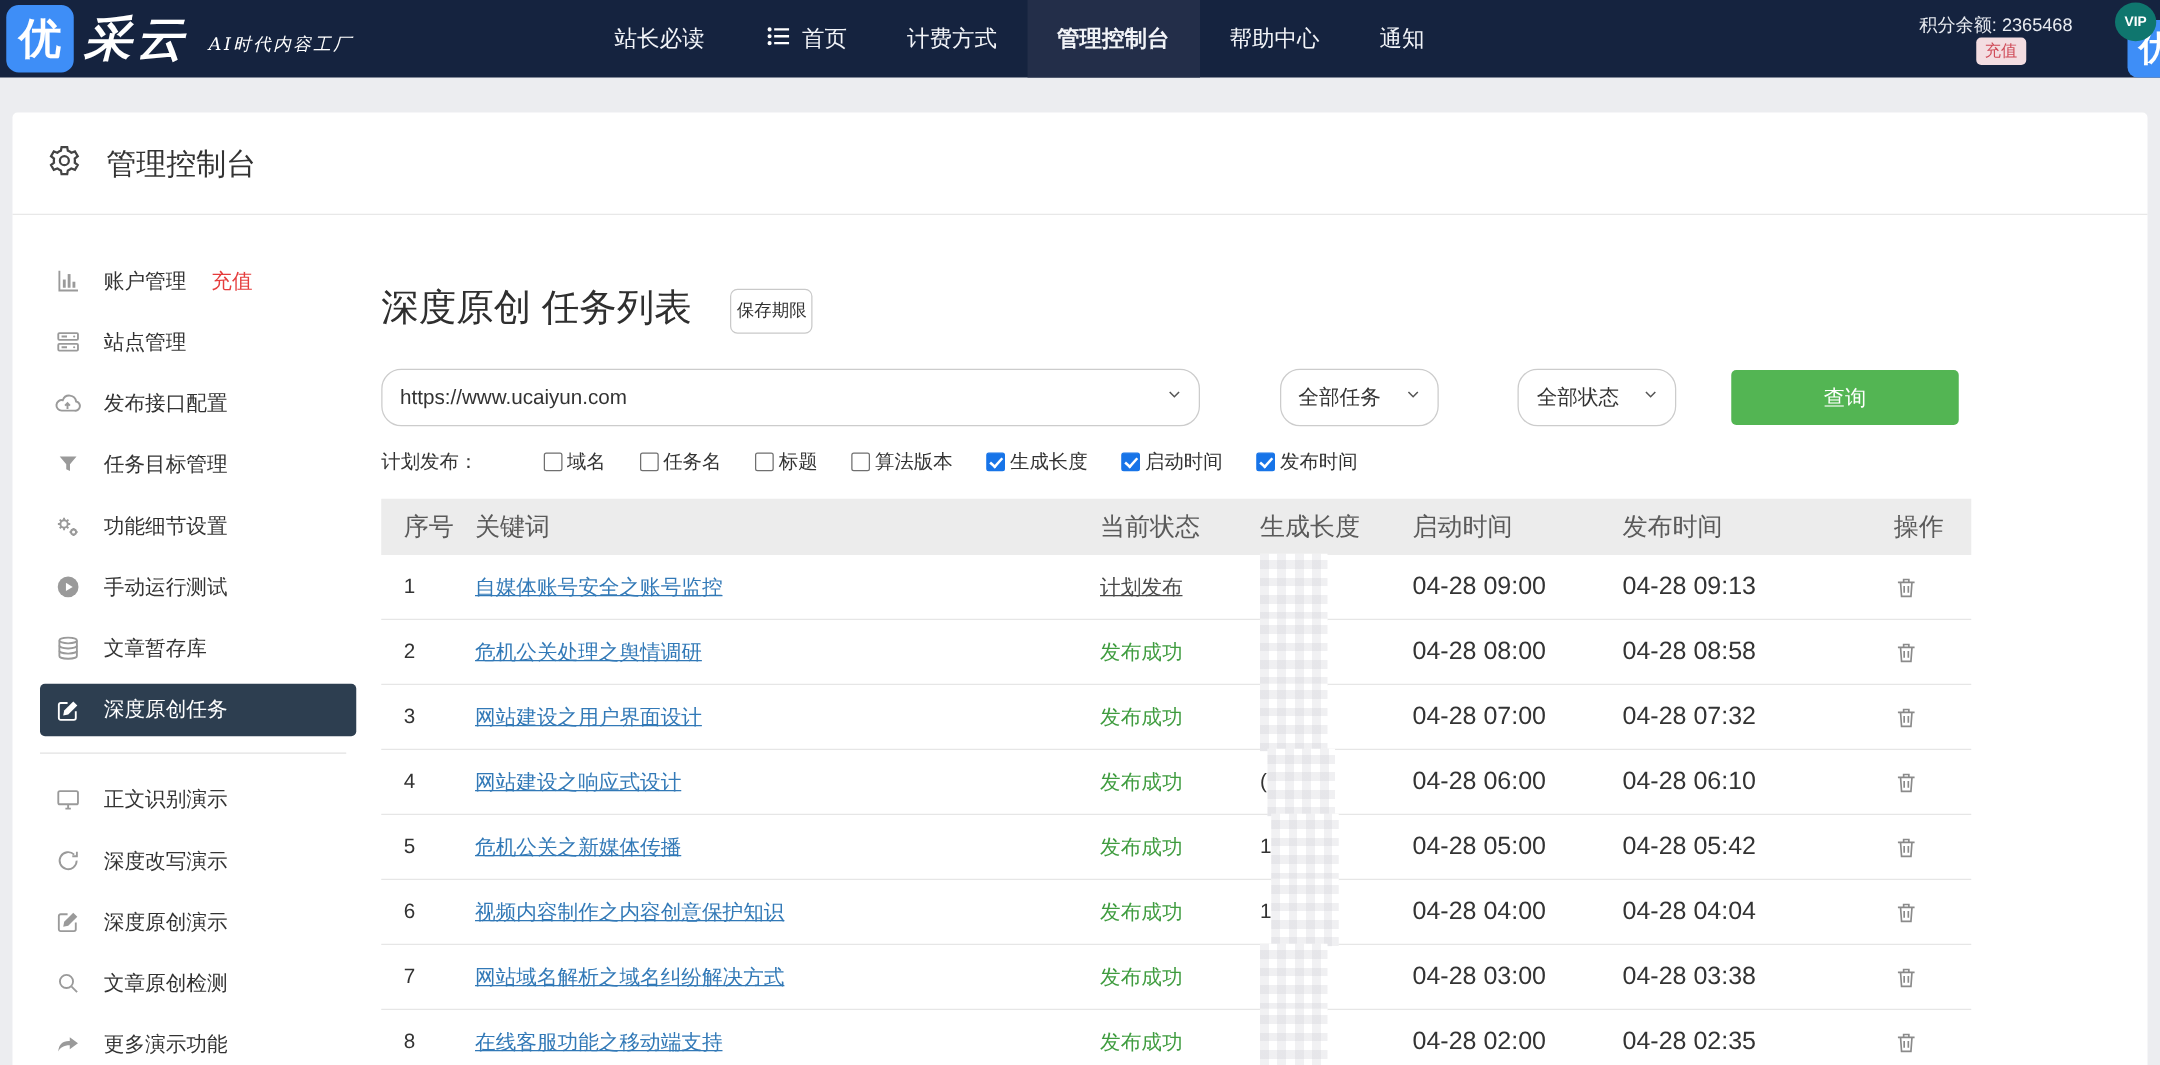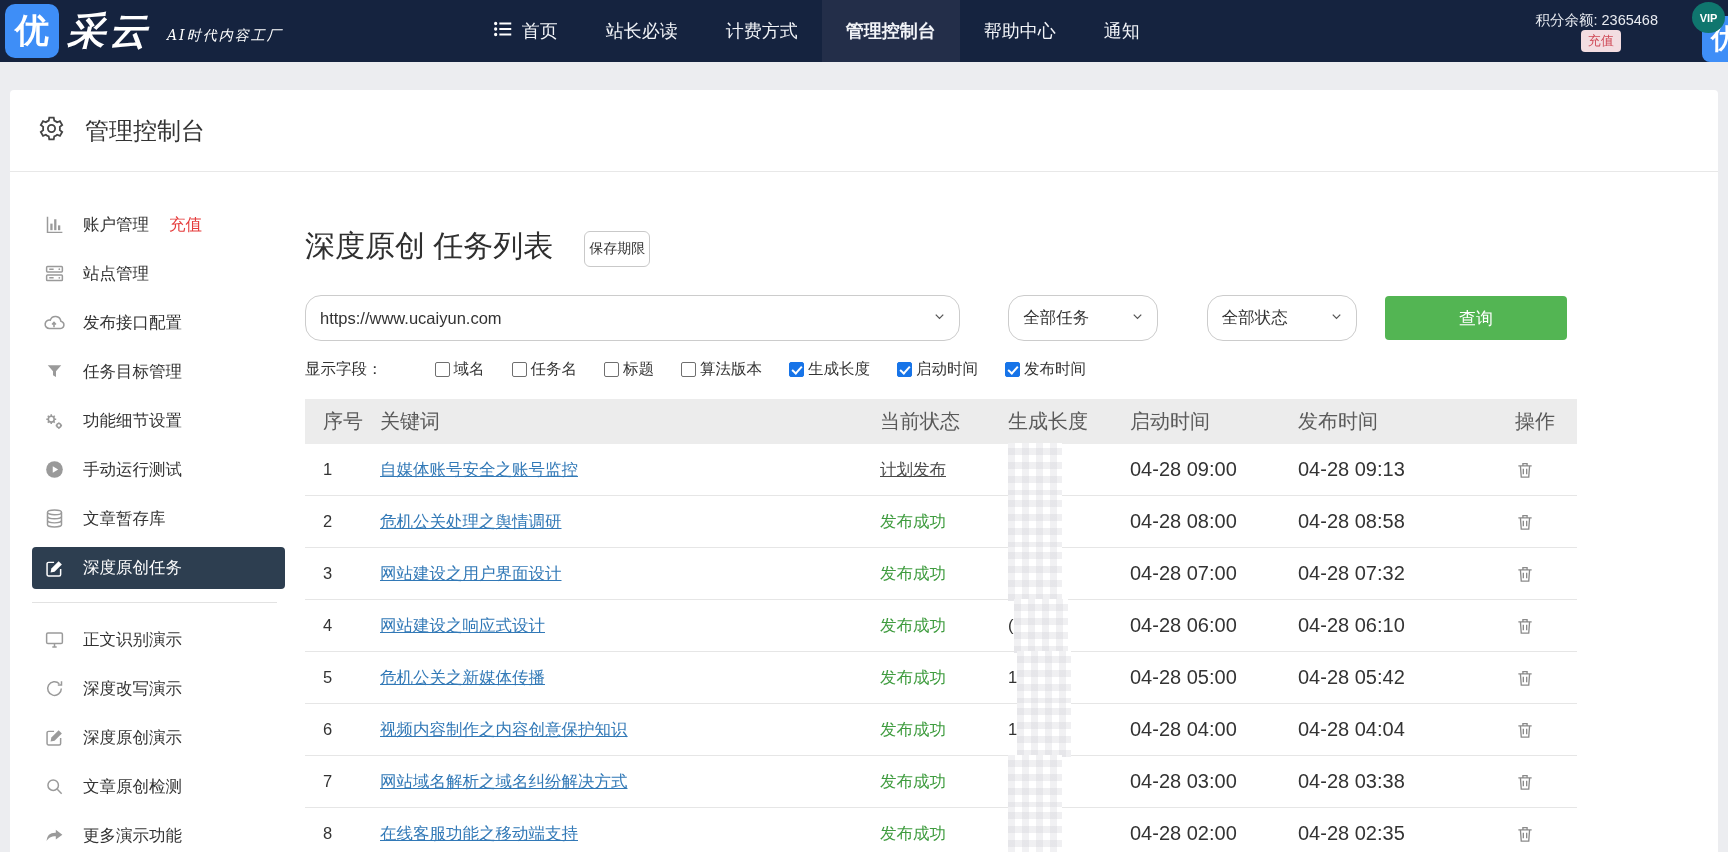--- a/index.html
+++ b/index.html
@@ -45,21 +45,21 @@
   
   .main { width:1272px; padding-left:10px; }
   .title-row { margin-top:54px; display:flex; align-items:flex-end; gap:31px; }
   .page-h1 { font-size:30px; color:#2f2f2f; font-weight:500; }
   .btn-outline { background:#fff; border:1px solid #c9c9c9; border-radius:6px; padding:8px 4px; font-size:14px; color:#333; cursor:pointer; }
 
   .filter-row { margin-top:28px; display:flex; align-items:center; justify-content:space-between; }
   .sel { height:46px; border:1px solid #ccc; border-radius:16px; display:flex; align-items:center; padding:0 12px 0 14px; font-size:16.5px; color:#333; background:#fff; cursor:pointer; }
   .sel .sel-txt { flex:1; }
   .sel-site { width:655px; }
-  .sel-sm { width:150px;margin-left:20px; }
+  .sel-sm { width:127px;margin-left:20px; }
   .btn-primary { width:182px; height:44px; background:#53b553; color:#fff; font-size:17px; border:none; border-radius:4px; cursor:pointer; }
 
   .fields-row { margin-top:18px; display:flex; align-items:center; font-size:15.5px; color:#333; }
   .fields-label { margin-right:52px; }
   .chk-item { display:flex; align-items:center; gap:4px; margin-right:27px; cursor:pointer; }
   .chk-box { width:15px; height:15px; border:1.6px solid #6f6f6f; border-radius:2px; background:#fff; position:relative; flex-shrink:0; }
   .chk-item.checked .chk-box { background:#1774e8; border-color:#1774e8; }
   .chk-item.checked .chk-box::after { content:""; position:absolute; left:4px; top:1px; width:4px; height:8px;
       border:solid #fff; border-width:0 2px 2px 0; transform:rotate(42deg); }
 
@@ -93,34 +93,34 @@
 <body>
 
 <div class="navbar">
   <div class="brand">
     <div class="logo-sq">优</div>
     <div class="brand-name">采云</div>
     <div class="brand-tag">AI时代内容工厂</div>
   </div>
   <div class="nav-menu">
     <div class="nav-item">
+      <span>站长必读</span>
+    </div>
+    <div class="nav-item">
       <span class="menu-icn">
         <svg width="22" height="22" viewBox="0 0 24 24">
             <circle cx="4" cy="6" r="0.8" fill="#fff"></circle>
             <circle cx="4" cy="12" r="0.8" fill="#fff"></circle>
             <circle cx="4" cy="18" r="0.8" fill="#fff"></circle>
             <path d="M8 6h13M8 12h13M8 18h13"></path>
           </svg>
       </span>
       <span>首页</span>
     </div>
     <div class="nav-item">
-      <span>站长必读</span>
-    </div>
-    <div class="nav-item">
       <span>计费方式</span>
     </div>
     <div class="nav-item active">
       <span>管理控制台</span>
     </div>
     <div class="nav-item">
       <span>帮助中心</span>
     </div>
     <div class="nav-item">
       <span>通知</span>
@@ -315,21 +315,21 @@
         <div class="sel sel-sm">
           <span class="sel-txt">全部状态</span>
           <span class="chev"><svg width="15" height="15" viewBox="0 0 24 24">
                 <path d="m6 9 6 6 6-6"></path>
               </svg></span>
         </div>
         <button class="btn-primary">查询</button>
       </div>
 
       <div class="fields-row">
-        <span class="fields-label">显示字段：</span>
+        <span class="fields-label">计划发布：</span>
         <span class="chk-item">
             <span class="chk-box"></span>
             <span>域名</span>
           </span>
         <span class="chk-item">
             <span class="chk-box"></span>
             <span>任务名</span>
           </span>
         <span class="chk-item">
             <span class="chk-box"></span>

